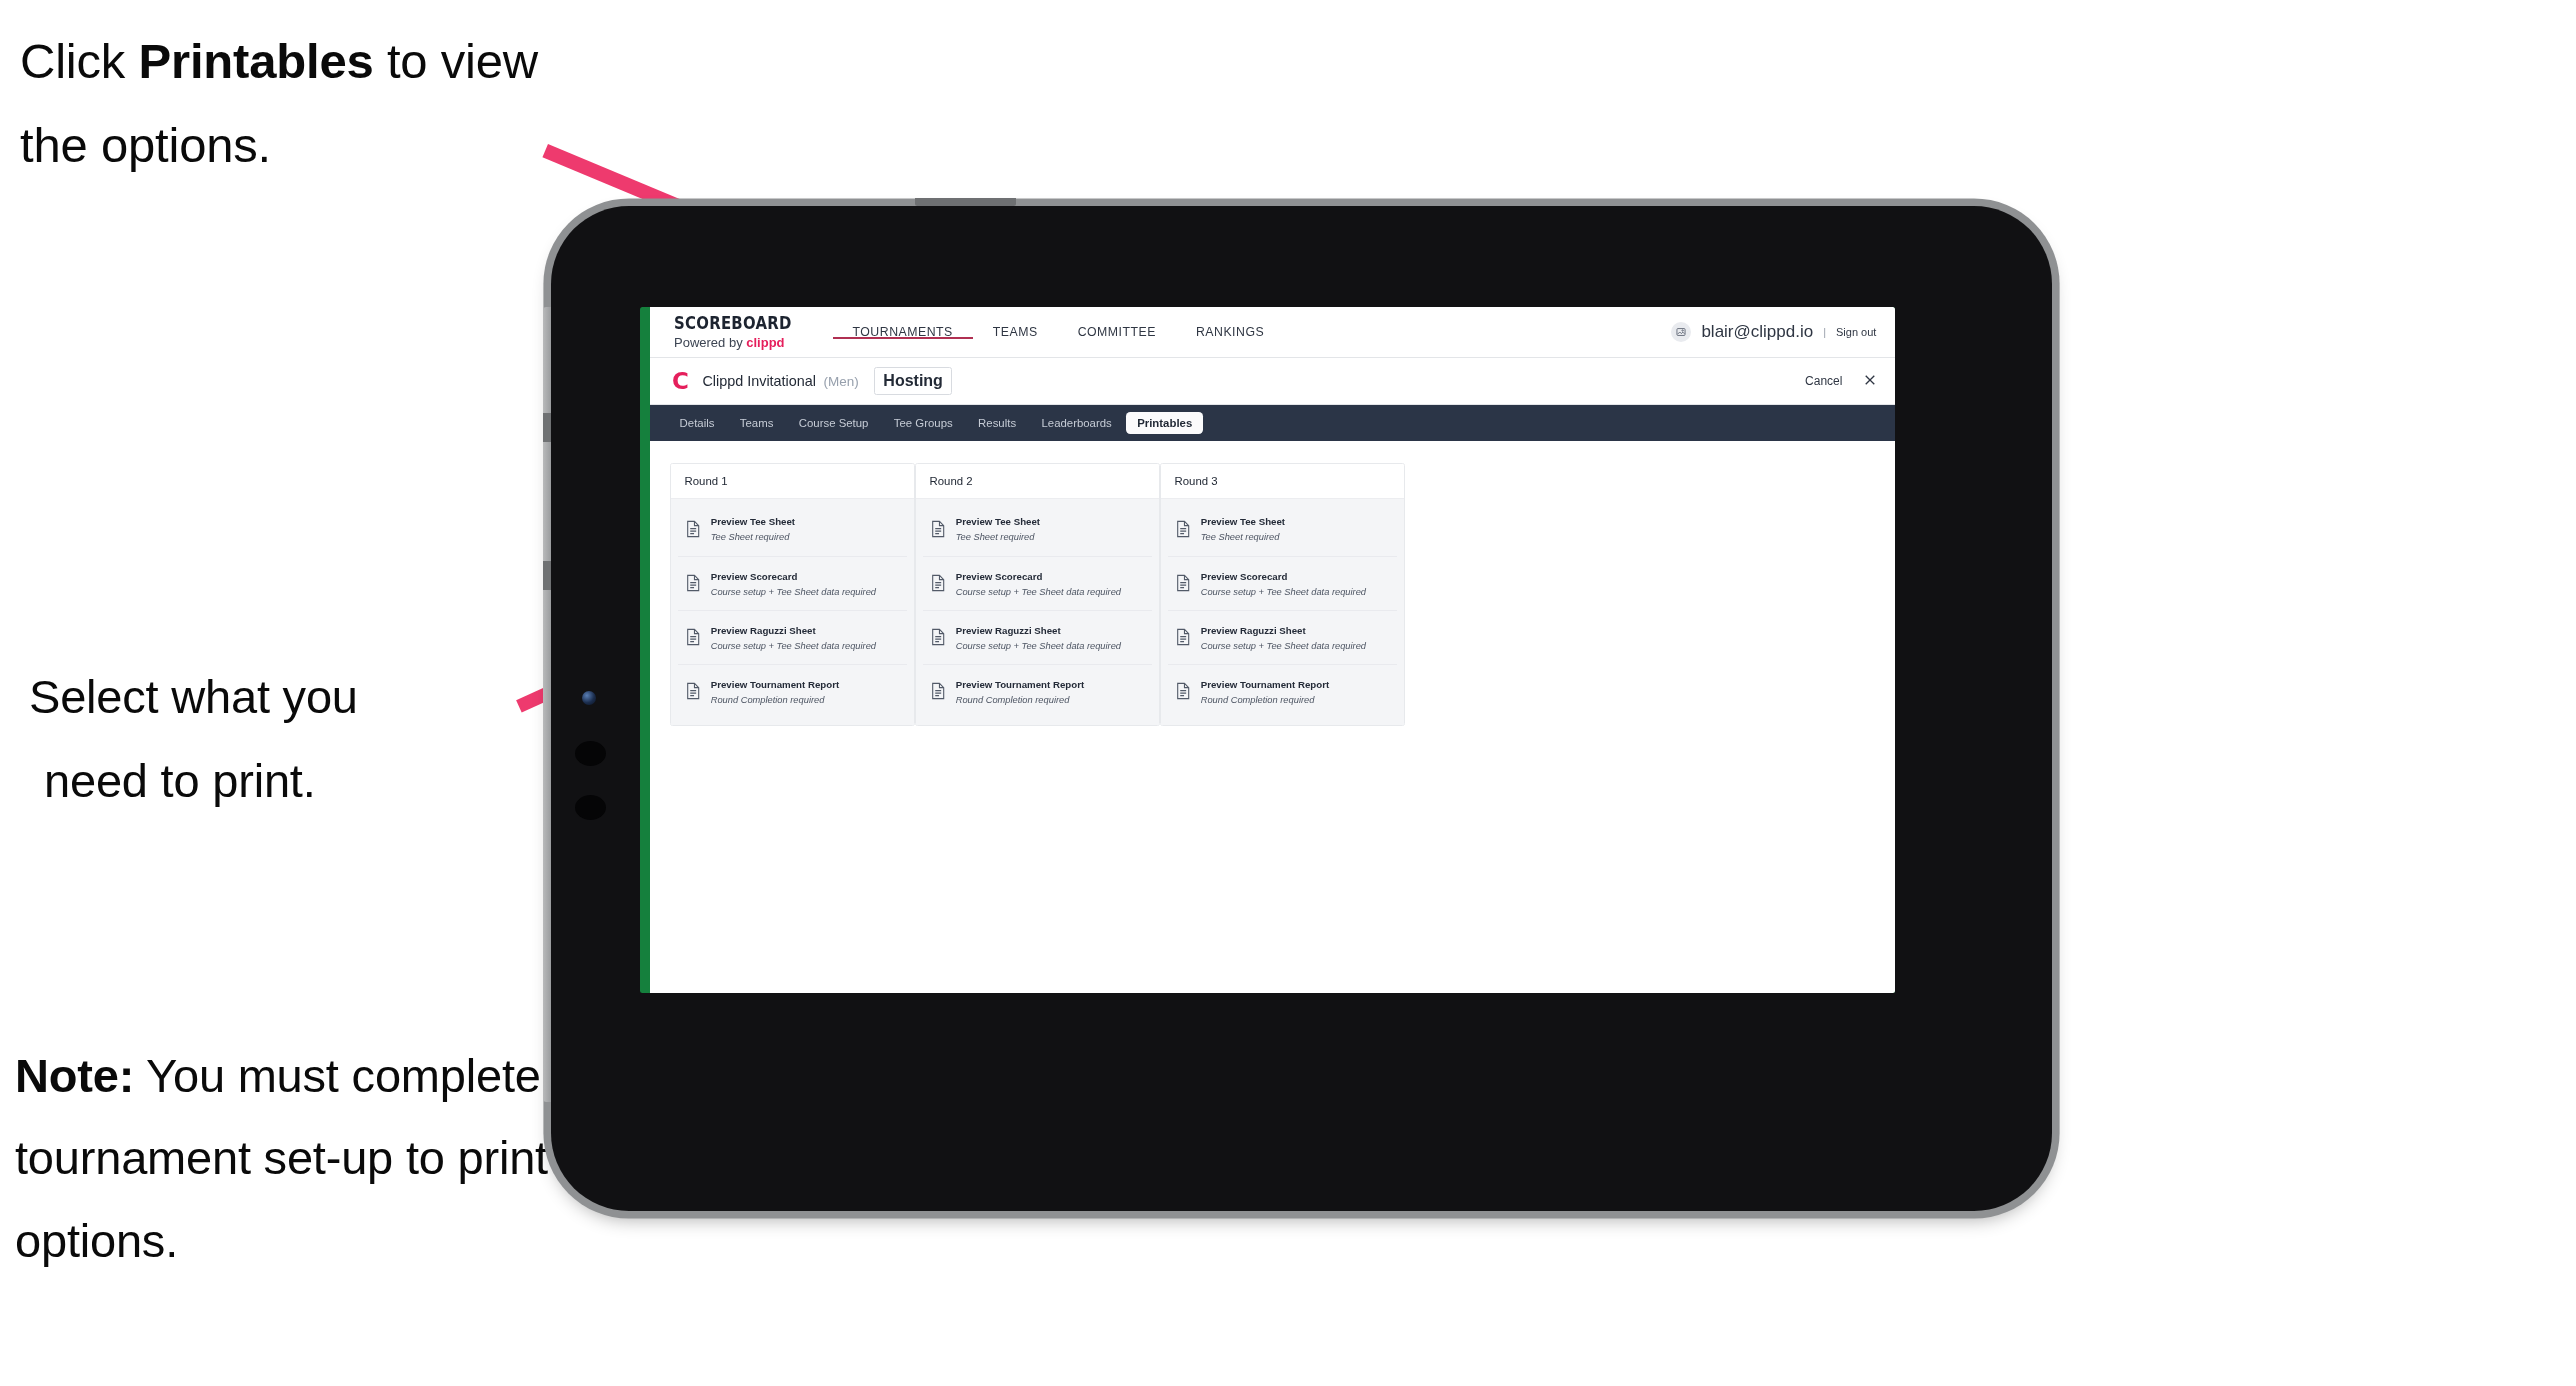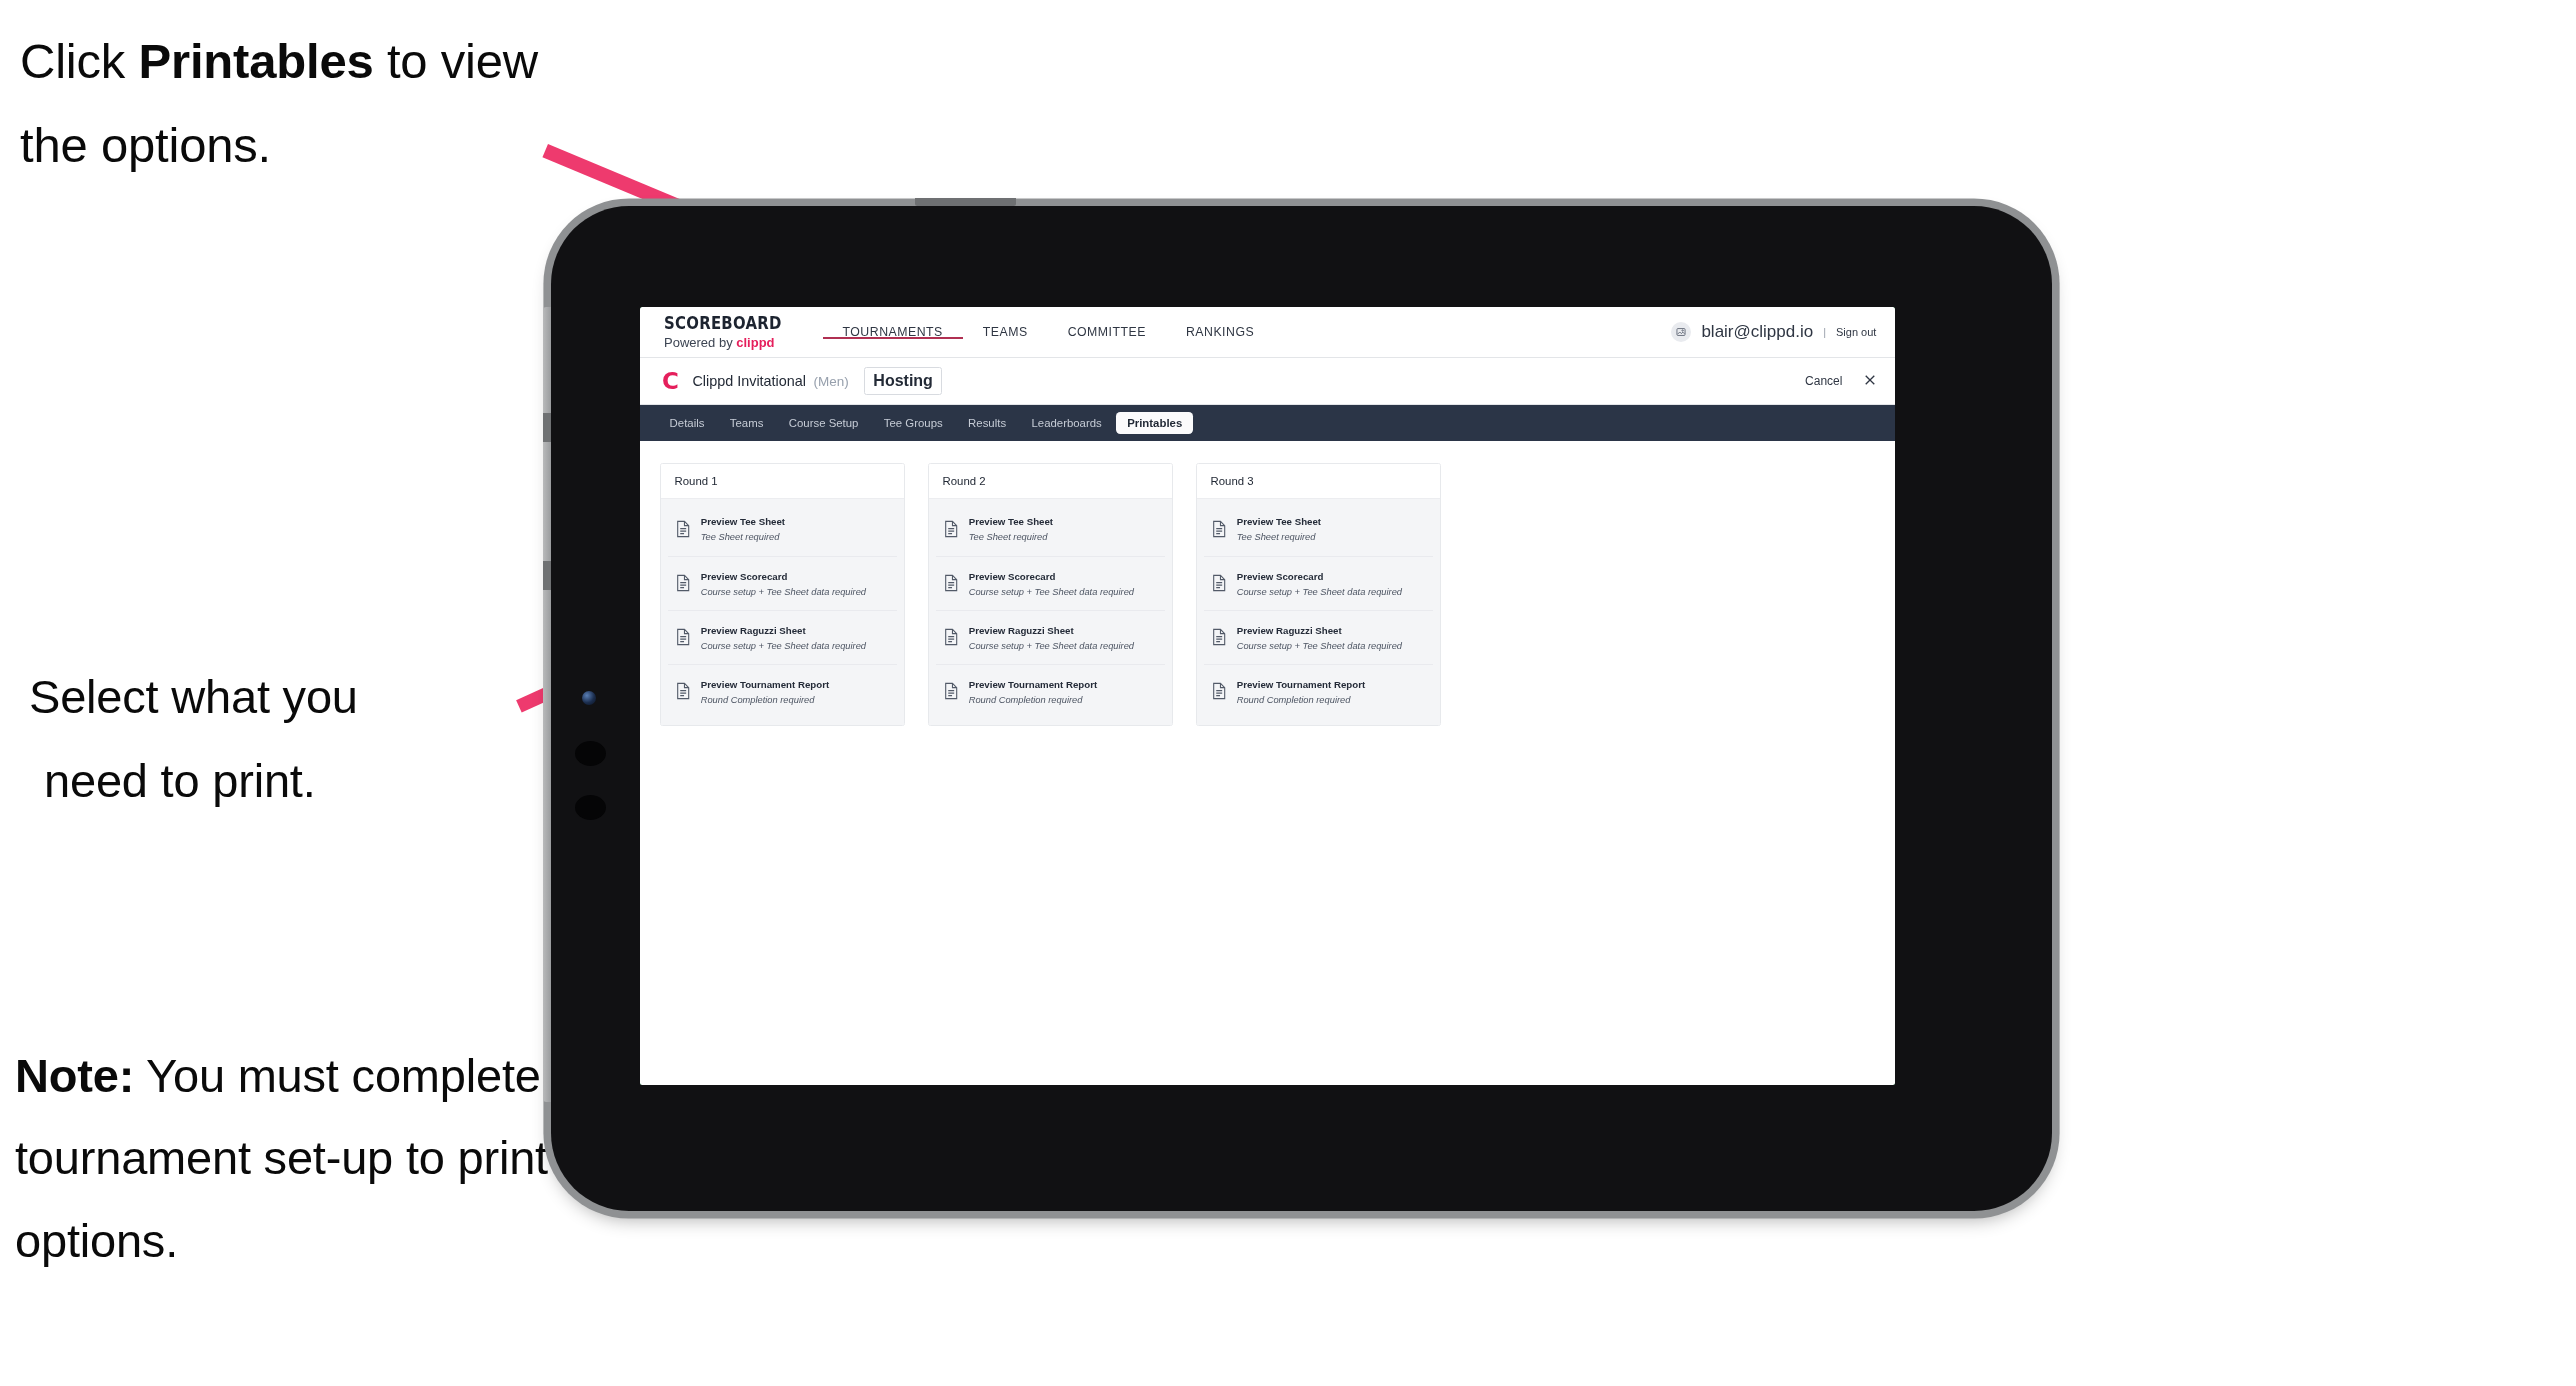--- a/index.html
+++ b/index.html
@@ -52,24 +52,25 @@
   .bezel-dot { position: absolute; border-radius: 50%; }
   #cam       { left: 31px;  top: 485px; width: 14.4px; height: 14.4px;
                background: radial-gradient(circle at 35% 32%, #5a7fb5 0%, #1b2d4d 55%, #0b1220 100%); }
   #sensor-1  { left: 24px;  top: 535px; width: 31px; height: 25px; background:#050506; }
   #sensor-2  { left: 24px;  top: 589px; width: 31px; height: 25px; background:#050506; }
 
   
   #screen {
     position: absolute;
     left: 89px; top: 101px;
-    width: 1255px; height: 778px;
+    width: 1255px; height: 686px;
     background: #15803d;
     overflow: hidden;
     border-radius: 2.5px;
+    padding-left: 10px;
   }
 
   
   #appbar {
     display: flex; align-items: stretch;
     height: 51px; background: #ffffff;
     border-bottom: 0.8px solid #e3e5e8;
     position: relative;
   }
   #brand { display:flex; flex-direction:column; justify-content:center; padding: 0 18.6px 0 24px; }
@@ -125,21 +126,21 @@
     height: 36px; background:#2b3547; padding: 0 18.6px;
   }
   .tab {
     font-size: 11.4px; color:#c6ccd6; padding: 5px 11px; border-radius: 4.2px;
     white-space:nowrap; cursor:pointer;
   }
   .tab.active { background:#fbfbfc; color:#1f2734; font-weight: 700; }
 
   
   #content { padding: 22px 20px; background:#ffffff; height: calc(100% - 134px); }
-  #rounds { display:flex; gap: 23px; align-items: flex-start; }
+  #rounds { display:flex; gap: 0; align-items: flex-start; }
   .round-col {
     width: 245px; background:#ffffff;
     border: 0.8px solid #e7e9ec; border-radius: 2.5px; overflow:hidden;
   }
   .round-title {
     font-size: 11.4px; color:#232a36; padding: 11px 13.5px;
     background:#ffffff; border-bottom:0.8px solid #ecedf0;
   }
   .round-body { background:#f4f5f7; padding: 3.4px 6.8px 6.8px; }
   .print-row {

